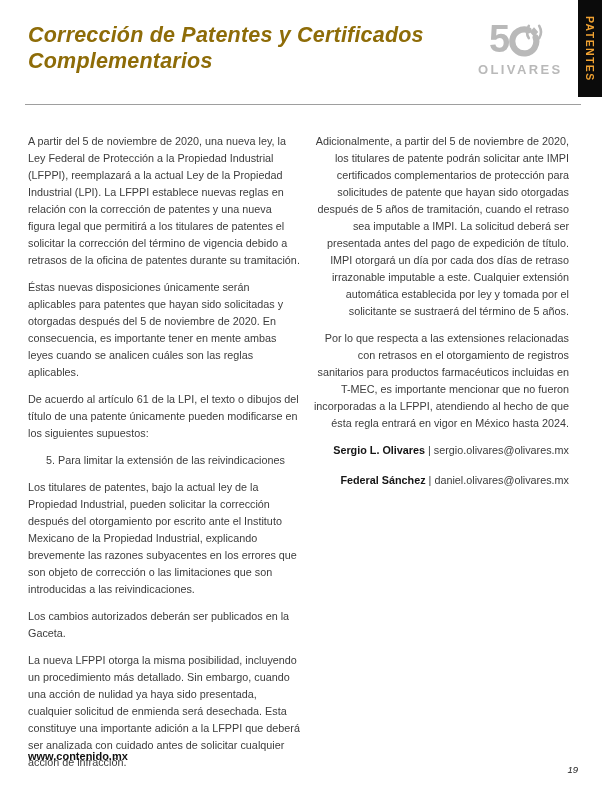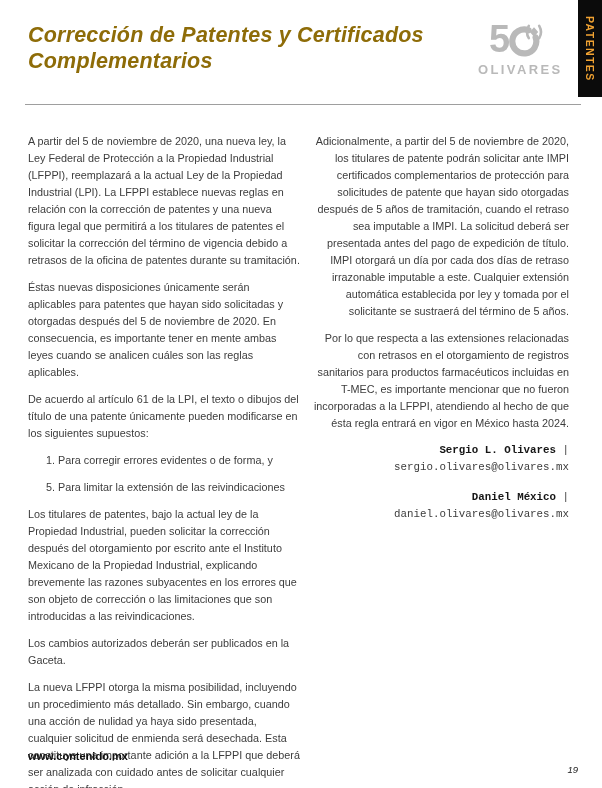--- a/index.html
+++ b/index.html
@@ -64,21 +64,21 @@
   }
   .col-left  { left:28px;  width:272px; }
   .col-right { left:312px; width:257px;text-align:right; }
   .col p { margin:0 0 10px 0; }
   .list { margin:0 0 10px 0; }
   .list-item { margin:10px 0 10px 18px; }
   .contact-heading {
     font-weight:bold; color:#151515;
     margin:7px 0 12px 0;
   }
-  .contact-line { margin:0 0 13px 0;font-family:Liberation Mono, monospace; }
+  .contact-line { margin:0 0 13px 0; }
   .contact-name { font-weight:bold; color:#151515; }
   .contact-sep { color:#3c3c3c; }
   .contact-email { color:#3c3c3c; }
 
   
   .footer-url {
     position:absolute; left:28px; top:750px;
     font-size:11px; font-weight:bold; color:#101010;
   }
   .page-number {
@@ -115,39 +115,38 @@
     <div class="logo-name">OLIVARES</div>
   </div>
 
   <div class="rule"></div>
 
   <div class="col col-left">
     <p>A partir del 5 de noviembre de 2020, una nueva ley, la Ley Federal de Protección a la Propiedad Industrial (LFPPI), reemplazará a la actual Ley de la Propiedad Industrial (LPI). La LFPPI establece nuevas reglas en relación con la corrección de patentes y una nueva figura legal que permitirá a los titulares de patentes el solicitar la corrección del término de vigencia debido a retrasos de la oficina de patentes durante su tramitación.</p>
     <p>Éstas nuevas disposiciones únicamente serán aplicables para patentes que hayan sido solicitadas y otorgadas después del 5 de noviembre de 2020. En consecuencia, es importante tener en mente ambas leyes cuando se analicen cuáles son las reglas aplicables.</p>
     <p>De acuerdo al artículo 61 de la LPI, el texto o dibujos del título de una patente únicamente pueden modificarse en los siguientes supuestos:</p>
     <div class="list">
-      <div class="list-item">1. Para corregir errores evidentes o de forma, y</div>
       <div class="list-item">5. Para limitar la extensión de las reivindicaciones</div>
     </div>
     <p>Los titulares de patentes, bajo la actual ley de la Propiedad Industrial, pueden solicitar la corrección después del otorgamiento por escrito ante el Instituto Mexicano de la Propiedad Industrial, explicando brevemente las razones subyacentes en los errores que son objeto de corrección o las limitaciones que son introducidas a las reivindicaciones.</p>
     <p>Los cambios autorizados deberán ser publicados en la Gaceta.</p>
     <p>La nueva LFPPI otorga la misma posibilidad, incluyendo un procedimiento más detallado. Sin embargo, cuando una acción de nulidad ya haya sido presentada, cualquier solicitud de enmienda será desechada. Esta constituye una importante adición a la LFPPI que deberá ser analizada con cuidado antes de solicitar cualquier acción de infracción.</p>
   </div>
 
   <div class="col col-right">
     <p>Adicionalmente, a partir del 5 de noviembre de 2020, los titulares de patente podrán solicitar ante IMPI certificados complementarios de protección para solicitudes de patente que hayan sido otorgadas después de 5 años de tramitación, cuando el retraso sea imputable a IMPI. La solicitud deberá ser presentada antes del pago de expedición de título. IMPI otorgará un día por cada dos días de retraso irrazonable imputable a este. Cualquier extensión automática establecida por ley y tomada por el solicitante se sustraerá del término de 5 años.</p>
     <p>Por lo que respecta a las extensiones relacionadas con retrasos en el otorgamiento de registros sanitarios para productos farmacéuticos incluidas en T-MEC, es importante mencionar que no fueron incorporadas a la LFPPI, atendiendo al hecho de que ésta regla entrará en vigor en México hasta 2024.</p>
 
     <div class="contact-line">
       <span class="contact-name">Sergio L. Olivares</span>
       <span class="contact-sep">|</span>
       <span class="contact-email">sergio.olivares@olivares.mx</span>
     </div>
     <div class="contact-line">
-      <span class="contact-name">Daniel México</span>
+      <span class="contact-name">Federal Sánchez</span>
       <span class="contact-sep">|</span>
       <span class="contact-email">daniel.olivares@olivares.mx</span>
     </div>
   </div>
 
   <div class="footer-url">www.contenido.mx</div>
   <div class="page-number">19</div>
 
 </div>
 

